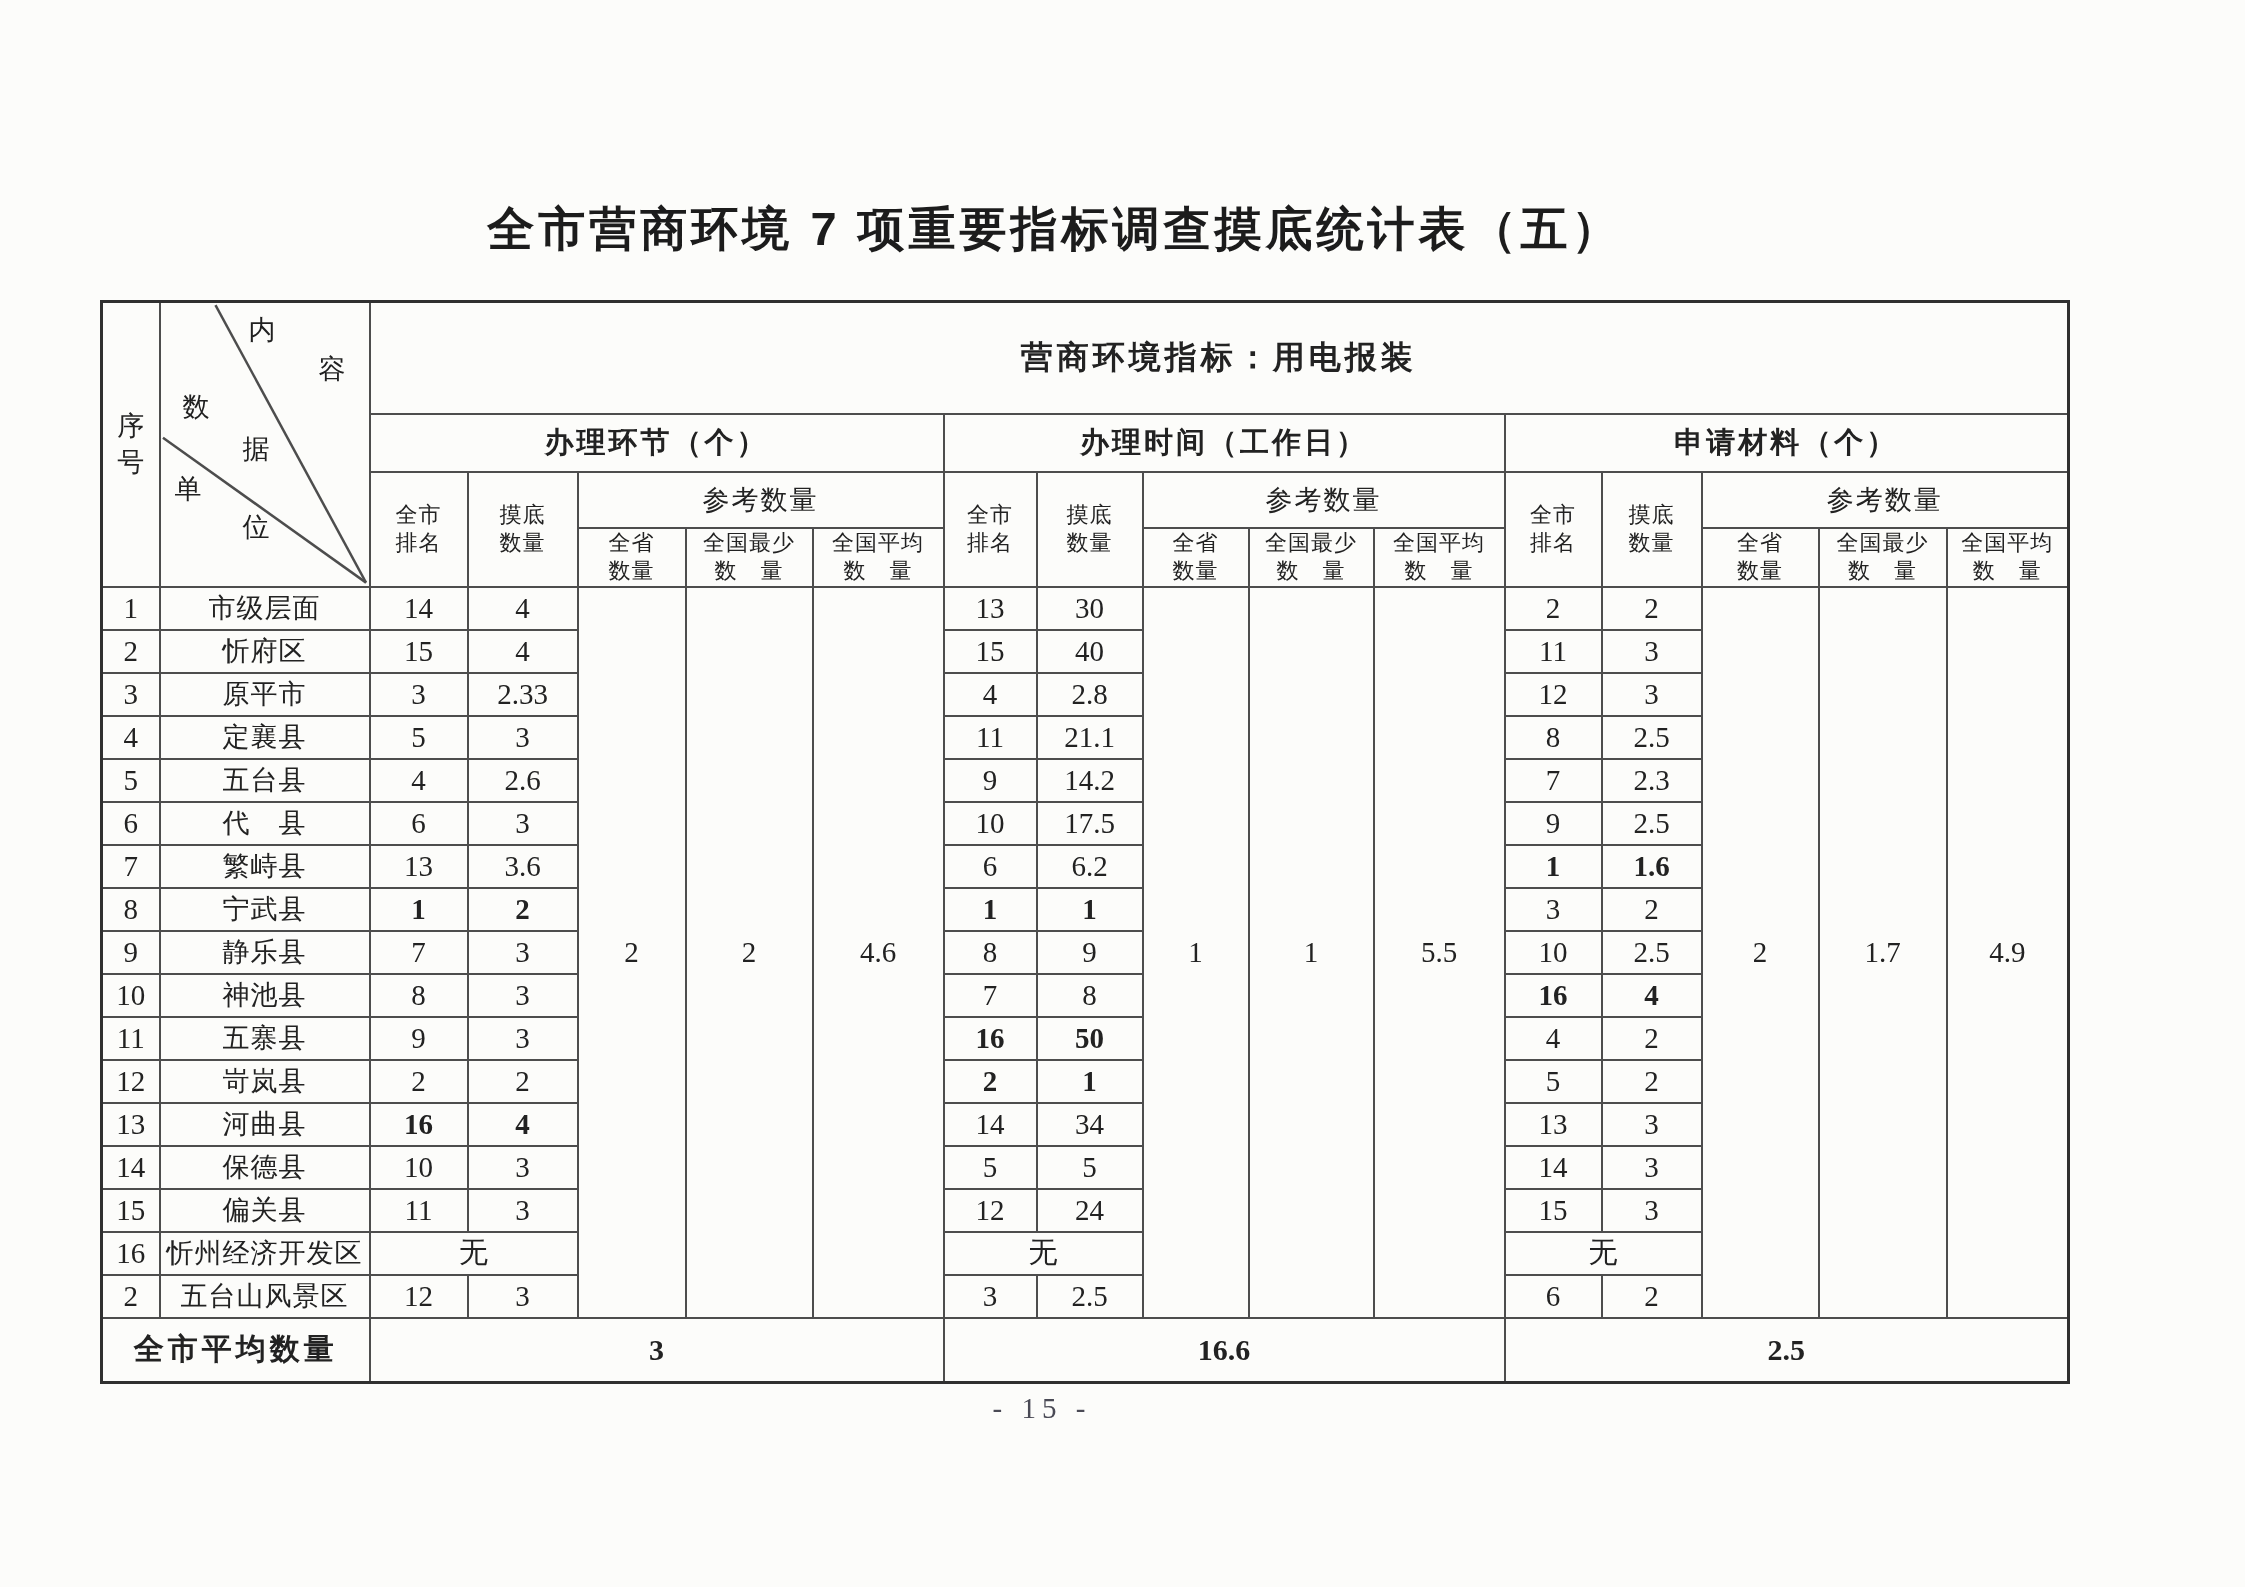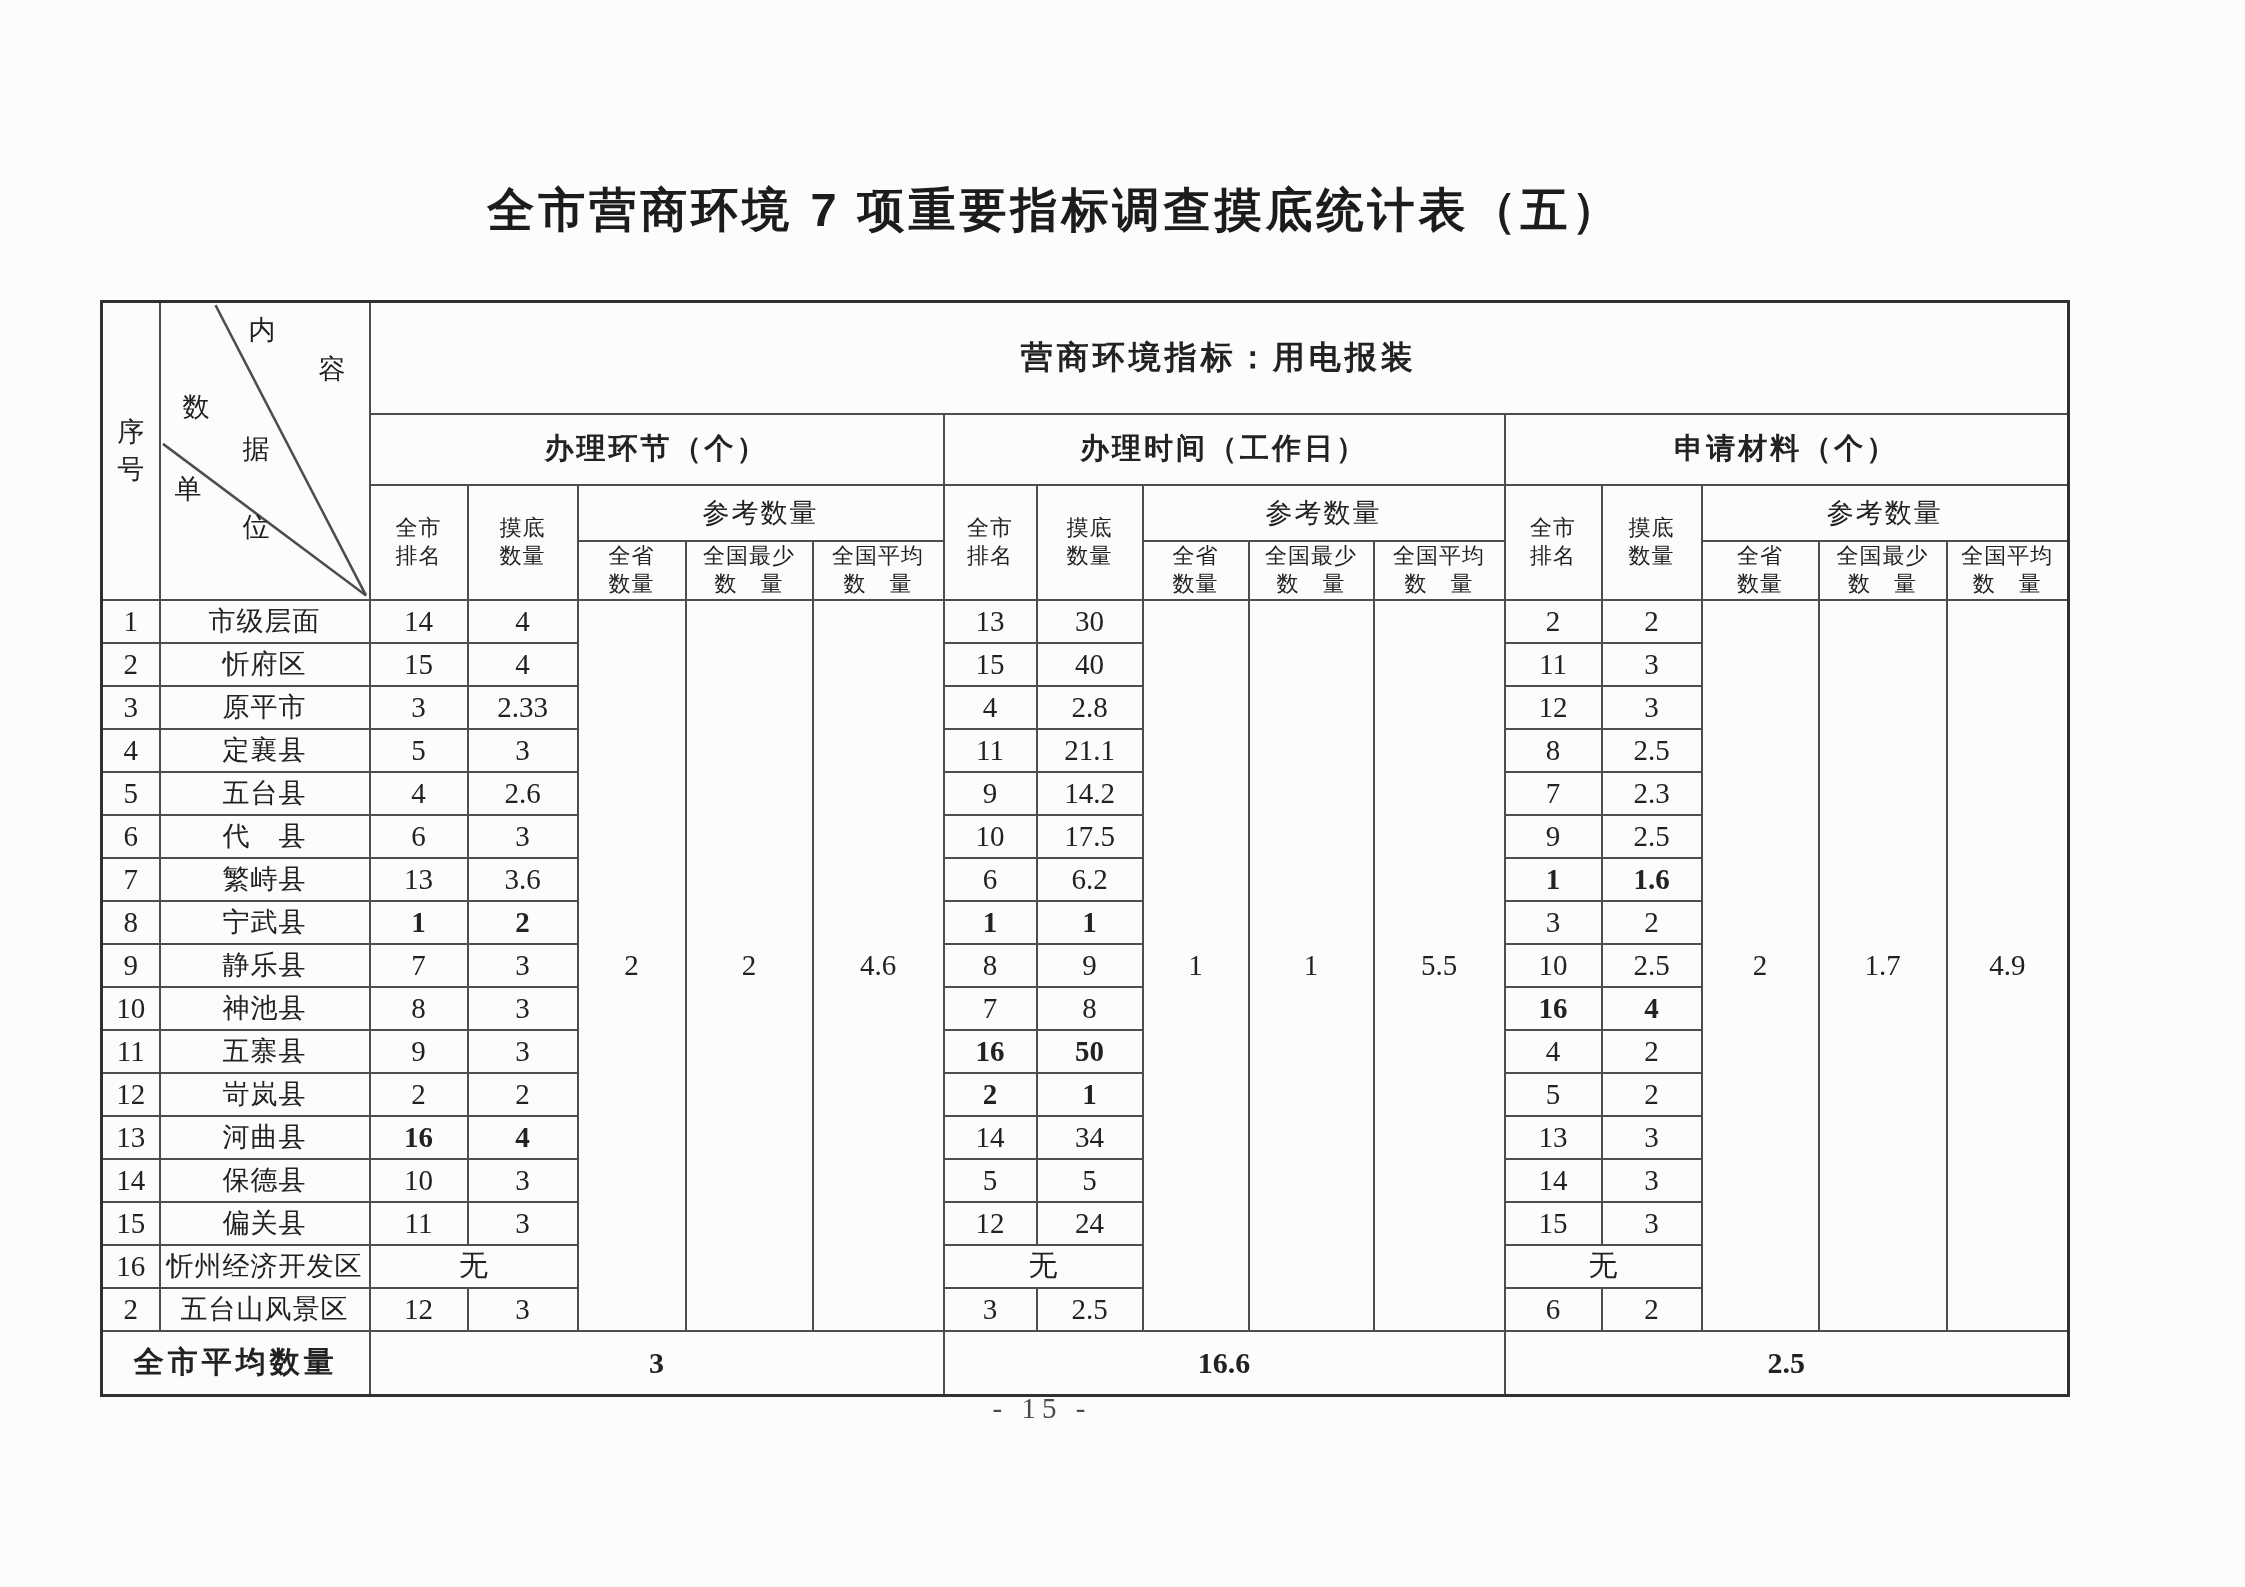--- a/index.html
+++ b/index.html
@@ -5,21 +5,21 @@
   html,body { margin:0; padding:0; background:#e9e9e7; }
   .page {
     position:relative;
     width:2245px; height:1587px;
     background:#fcfcfa;
     overflow:hidden;
     font-family:"Liberation Sans", sans-serif;
     color:#222;
   }
   .doc-title {
-    position:absolute; left:100px; top:179px; width:1910px;
+    position:absolute; left:100px; top:198px; width:1910px;
     text-align:center;
     font-size:47px; font-weight:bold; letter-spacing:4px;
     color:#1c1c1c;
     font-family:"Liberation Sans", sans-serif;
   }
   .doc-date {
     position:absolute; left:1500px; top:248px; width:410px;
     text-align:right;
     font-size:27px; color:#333;
     font-family:"Liberation Serif", serif;
@@ -39,21 +39,21 @@
     background:transparent;
   }
   table.stat td {
     border:2px solid #4d4d4d;
     text-align:center; vertical-align:middle;
     padding:0; overflow:hidden;
     color:#222;
   }
   table.stat { border:3px solid #303030; }
   thead tr.r-banner   { height:112px; }
-  thead tr.r-gtitle   { height:71px; }
+  thead tr.r-gtitle   { height:58px; }
   thead tr.r-ref      { height:56px; }
   thead tr.r-sub      { height:52px; }
   tbody tr            { height:43px; }
   tfoot tr            { height:65px; }
 
   .banner  { font-size:32px; font-weight:bold; letter-spacing:4px; color:#1b1b1b; }
   .gtitle  { font-size:29px; font-weight:bold; letter-spacing:3px; color:#1d1d1d; }
   .refhead { font-size:27px; color:#242424; letter-spacing:2px;margin-top:44px; }
   .sub     { font-size:22px; line-height:1.3; color:#242424; letter-spacing:1px; }
 

